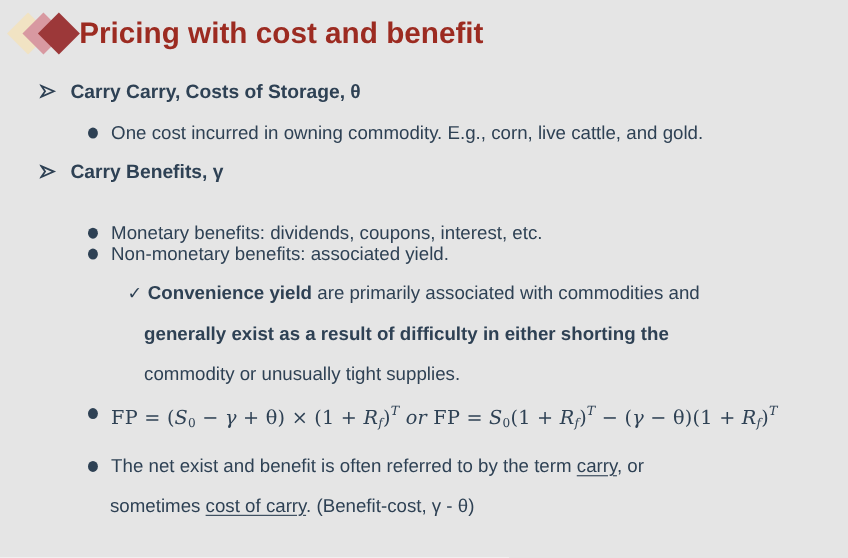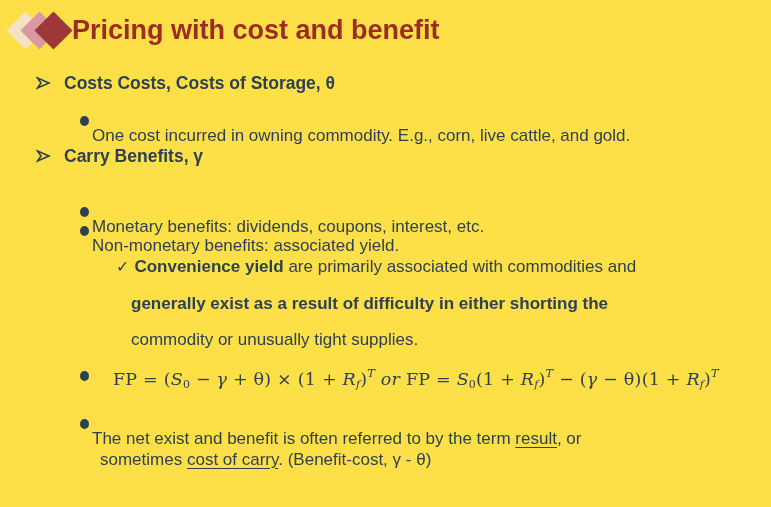--- a/index.html
+++ b/index.html
@@ -1,56 +1,56 @@
 <!DOCTYPE html>
 <html><head>
 <meta charset="utf-8">
 <style>
   html,body{margin:0;padding:0;background:#ffffff;}
   .slide{
     position:relative;
     width:771px;height:507px;
-    background:#fde047;
+    background:#e5e5e5;
     font-family:"Liberation Sans", sans-serif;
     color:#2E4154;
     overflow:hidden;
   }
   
   .hdr{position:absolute;top:0;left:0;width:771px;height:62px;}
   .logo{position:absolute;top:0;left:0;width:78px;height:62px;}
   .diamond{position:absolute;width:27px;height:27px;transform:rotate(45deg);}
   .d1{top:17px;left:12px;z-index:1;}
   .d2{top:17px;left:26px;z-index:2;}
   .d3{top:17px;left:40px;z-index:3;}
   .title{
     position:absolute;left:72px;top:15px;
     font-size:27px;font-weight:bold;letter-spacing:0px;
     white-space:nowrap;
   }
   
   .row{position:absolute;display:flex;align-items:flex-start;white-space:nowrap;}
   .lvl1{left:36px;font-size:17.5px;font-weight:bold;}
   .lvl1 .txt{margin-left:13px;}
-  .lvl2{left:80px;font-size:17px;flex-direction:column;}
+  .lvl2{left:80px;font-size:17px;}
   .lvl2 .txt{margin-left:12px;}
   .lvl3{left:116px;font-size:17px;}
   .lvl3 .txt{margin-left:5px;}
   .cont3{left:131px;font-size:17px;}   
   .cont2{left:100px;font-size:17px;}   
   .arrow-icon{display:inline-block;width:15px;height:16px;margin-top:2px;flex:0 0 auto;}
   .dot{
     display:inline-block;width:9px;height:10px;border-radius:50%;
     background:#2E4154;margin-top:5px;flex:0 0 auto;
   }
   .check{font-size:16px;font-weight:normal;}
   .bold{font-weight:bold;}
   .ul{text-decoration:underline;text-underline-offset:3px;}
   
   .formula{left:80px;font-size:17px;}
-  .formula .math{margin-left:24px;font-family:"DejaVu Serif", serif;font-size:17.5px;letter-spacing:0.2px;}
+  .formula .math{margin-left:12px;font-family:"DejaVu Serif", serif;font-size:17.5px;letter-spacing:0.2px;}
   .rm{font-style:normal;}
   .it{font-style:italic;}
   .sub{font-size:11px;vertical-align:-3px;}
   .sub.it{font-style:italic;}
   .sup{font-size:11.5px;vertical-align:8px;font-style:italic;}
 </style>
 </head>
 <body>
 
 <div class="slide">
@@ -63,21 +63,21 @@
     </div>
     <div class="title" style="color:#9C2B21;">Pricing with cost and benefit</div>
   </div>
 
   <div class="row lvl1" style="top:73px;">
     <span class="arrow-icon">
       <svg width="15" height="16" viewBox="0 0 15 16">
         <polygon points="1.5,3 13,8 1.5,13 5,8" fill="none" stroke="#2E4154" stroke-width="1.6" stroke-linejoin="miter"></polygon>
       </svg>
     </span>
-    <span class="txt">Costs Costs, Costs of Storage, θ</span>
+    <span class="txt">Carry Carry, Costs of Storage, θ</span>
   </div>
 
   <div class="row lvl2" style="top:111px;">
     <span class="dot"></span>
     <span class="txt">One cost incurred in owning commodity. E.g., corn, live cattle, and gold.</span>
   </div>
 
   <div class="row lvl1" style="top:146px;">
     <span class="arrow-icon">
       <svg width="15" height="16" viewBox="0 0 15 16">
@@ -108,19 +108,19 @@
     <span>commodity or unusually tight supplies.</span>
   </div>
 
   <div class="row formula" style="top:366px;">
     <span class="dot"></span>
     <span class="math"><span class="rm">FP = (</span><span class="it">S</span><span class="sub">0</span><span class="rm"> − </span><span class="it">γ</span><span class="rm"> + θ</span><span class="rm">) × (</span><span class="rm">1 + </span><span class="it">R</span><span class="sub it">f</span><span class="rm">)</span><span class="sup">T</span><span class="it"> or </span><span class="rm">FP = </span><span class="it">S</span><span class="sub">0</span><span class="rm">(</span><span class="rm">1 + </span><span class="it">R</span><span class="sub it">f</span><span class="rm">)</span><span class="sup">T</span><span class="rm"> − (</span><span class="it">γ</span><span class="rm"> − θ)(</span><span class="rm">1 + </span><span class="it">R</span><span class="sub it">f</span><span class="rm">)</span><span class="sup">T</span></span>
   </div>
 
   <div class="row lvl2" style="top:414px;">
     <span class="dot"></span>
-    <span class="txt"><span>The net exist and benefit is often referred to by the term </span><span class="ul">result</span><span>, or</span></span>
+    <span class="txt"><span>The net exist and benefit is often referred to by the term </span><span class="ul">carry</span><span>, or</span></span>
   </div>
   <div class="row cont2" style="top:450px;">
     <span><span>sometimes </span><span class="ul">cost of carry</span><span>. (Benefit-cost, γ - θ)</span></span>
   </div>
 
 </div>
 
 </body></html>

